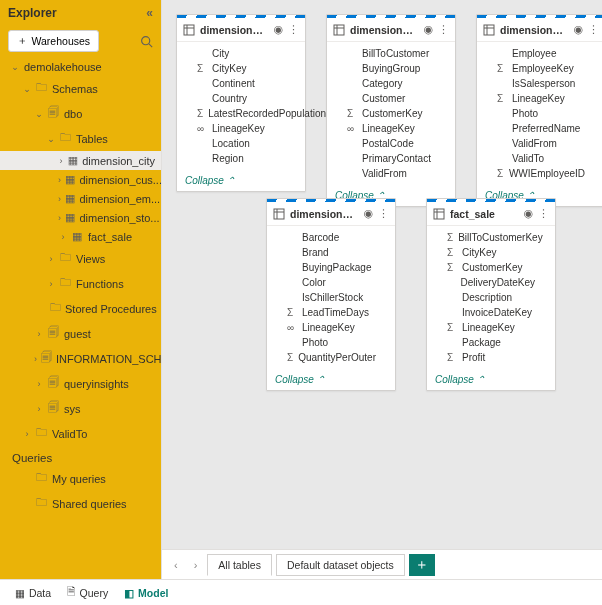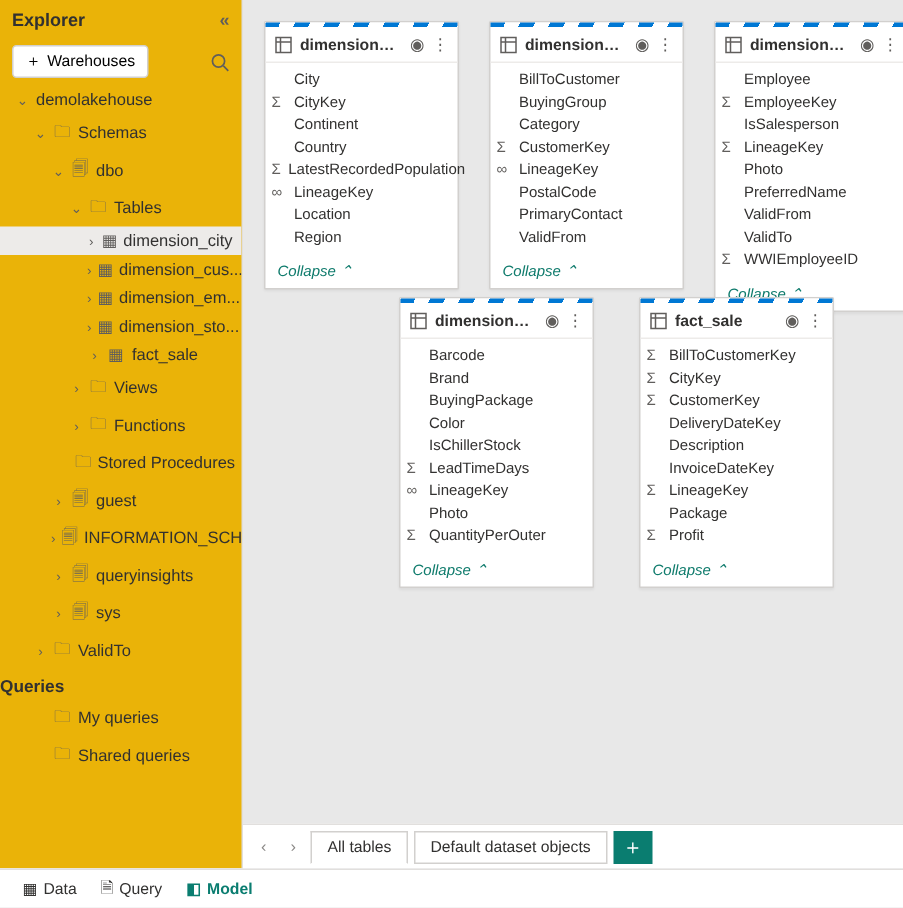--- a/index.html
+++ b/index.html
@@ -9,29 +9,29 @@
 .sb-header { display: flex; align-items: center; justify-content: space-between; padding: 6px 8px; font-weight: 600; font-size: 12px; }
 .sb-row2 { display: flex; align-items: center; gap: 6px; padding: 4px 8px 6px; }
 .wh-btn { border: 1px solid #d2d0ce; background: #fff; border-radius: 3px; padding: 3px 8px; font-size: 10.5px; cursor: pointer; display: flex; align-items: center; gap: 4px; }
 .search-ic { margin-left: auto; color: #605e5c; }
 .tree { flex: 1; overflow: auto; padding-bottom: 8px; }
 .tn { display: flex; align-items: center; gap: 4px; padding: 3px 6px; white-space: nowrap; overflow: hidden; text-overflow: ellipsis; cursor: pointer; }
 .tn.sel { background: #edebe9; }
 .tn .chv { width: 10px; color: #605e5c; font-size: 9px; display: inline-block; text-align: center; }
 .tn .ic { width: 12px; color: #605e5c; font-size: 11px; }
 .d1 { padding-left: 10px; } .d2 { padding-left: 22px; } .d3 { padding-left: 34px; } .d4 { padding-left: 46px; } .d5 { padding-left: 58px; }
-.qhead { padding: 6px 0 2px; font-weight: 700; font-size: 11.5px; }
+.qhead { padding: 6px 12px 2px; font-weight: 400; font-size: 11.5px; }
 .canvas { flex: 1; position: relative; background: #e8e8e8; overflow: hidden; }
 .card { position: absolute; width: 130px; background: #fff; border: 1px solid #d2d0ce; border-radius: 1px; box-shadow: 0 1px 2px rgba(0,0,0,0.06); }
 .card-top { height: 3px; background: repeating-linear-gradient(115deg,#0078d4 0 9px,#fff 9px 18px); }
 .card-h { display: flex; align-items: center; gap: 5px; padding: 5px 6px; border-bottom: 1px solid #edebe9; }
 .card-h .ttl { flex: 1; font-size: 10.5px; font-weight: 600; overflow: hidden; text-overflow: ellipsis; white-space: nowrap; }
 .card-h .eye, .card-h .dots { color: #605e5c; font-size: 11px; cursor: pointer; }
 .card-body { padding: 4px 0; }
-.fld { display: flex; align-items: center; gap: 5px; padding: 2px 4px; font-size: 10px; color: #323130; }
+.fld { display: flex; align-items: center; gap: 5px; padding: 2px 20px; font-size: 10px; color: #323130; }
 .fld .sig { width: 10px; color: #605e5c; font-size: 10px; }
 .collapse { padding: 5px 8px; font-size: 10px; color: #0f7b6c; cursor: pointer; font-style: italic; }
 .canvas-bottom { position: absolute; left: 0; right: 0; bottom: 0; height: 30px; background: #fff; border-top: 1px solid #e1dfdd; display: flex; align-items: center; padding-left: 6px; gap: 4px; }
 .cb-chev { color: #8a8886; padding: 0 6px; cursor: pointer; }
 .cb-tab { border: 1px solid #d2d0ce; background: #fff; padding: 4px 10px; font-size: 10.5px; cursor: pointer; }
 .cb-tab.active { border-bottom-color: #fff; }
 .cb-add { width: 26px; height: 22px; background: #0a7d70; color: #fff; display: flex; align-items: center; justify-content: center; font-size: 14px; cursor: pointer; }
 .footer { height: 26px; background: #fff; border-top: 1px solid #e1dfdd; display: flex; align-items: center; gap: 2px; padding: 0 8px; }
 .ftab { display: flex; align-items: center; gap: 4px; padding: 3px 7px; font-size: 10.5px; cursor: pointer; border-radius: 2px; color: #323130; }
 .ftab.active { color: #0a7d70; font-weight: 600; }
@@ -233,20 +233,24 @@
             </div>
             <div class="fld">
               <span class="sig"></span>
               <span>BuyingGroup</span>
             </div>
             <div class="fld">
               <span class="sig"></span>
               <span>Category</span>
             </div>
             <div class="fld">
+              <span class="sig"></span>
+              <span>Customer</span>
+            </div>
+            <div class="fld">
               <span class="sig">Σ</span>
               <span>CustomerKey</span>
             </div>
             <div class="fld">
               <span class="sig">∞</span>
               <span>LineageKey</span>
             </div>
             <div class="fld">
               <span class="sig"></span>
               <span>PostalCode</span>

